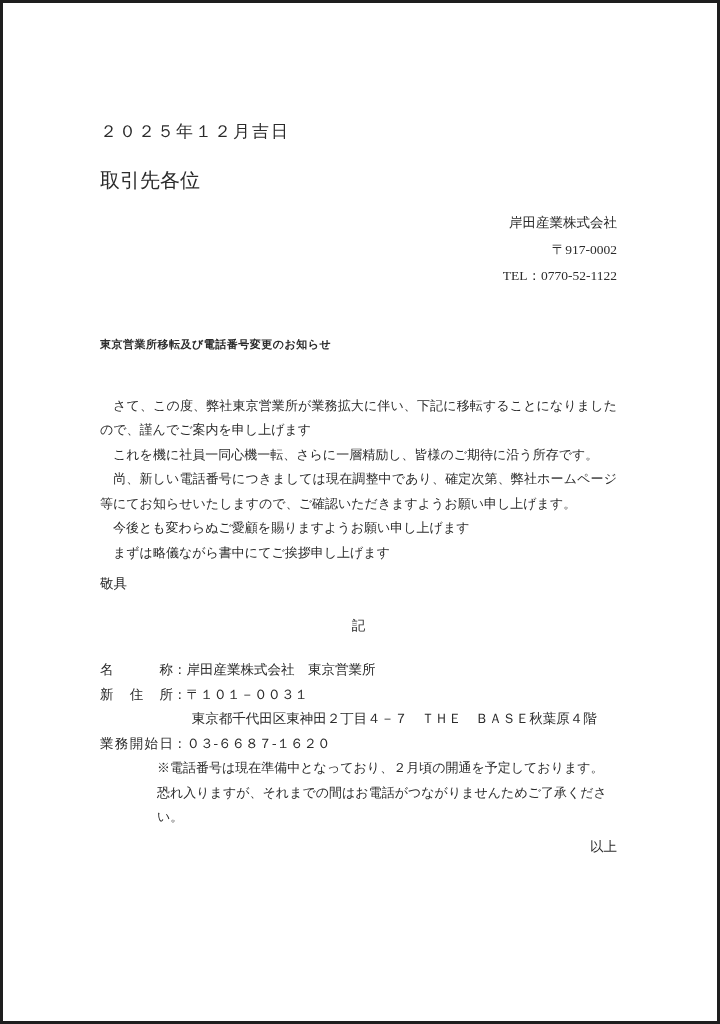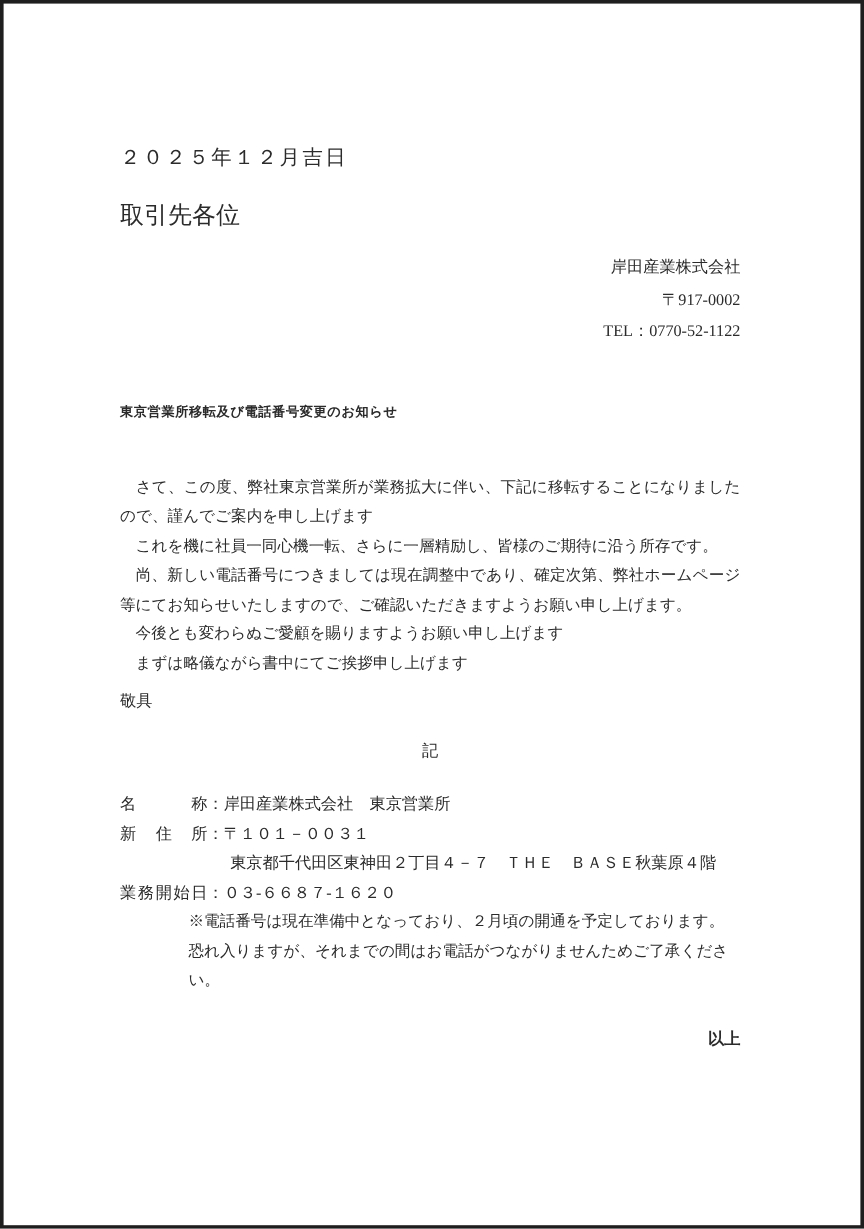--- a/index.html
+++ b/index.html
@@ -83,25 +83,24 @@
   .detail-cont {
     margin-left: 6.8em;
   }
   .notes-block {
     font-size: 13px;
     line-height: 24.5px;
     margin-left: 57px;
     font-family: Liberation Serif, serif;
   }
   .end-marker {
-    margin-top: 26px;
+    margin-top: 7px;
     text-align: right;
     font-size: 13.5px;
     line-height: 20px;
-    font-weight: bold;
   }
 </style>
 </head>
 <body>
 
 <div class="page">
   <div class="content">
 
     <div class="date-line">２０２５年１２月吉日</div>
 

